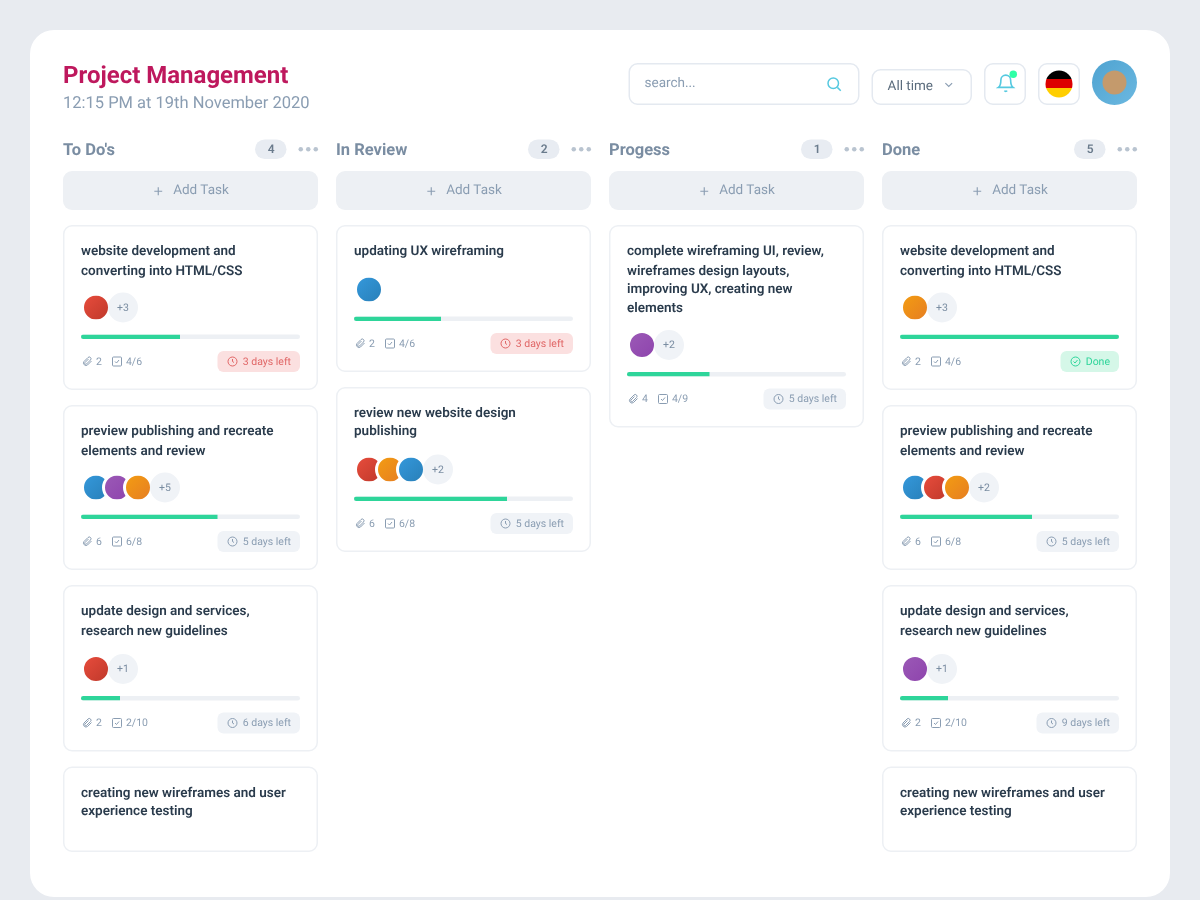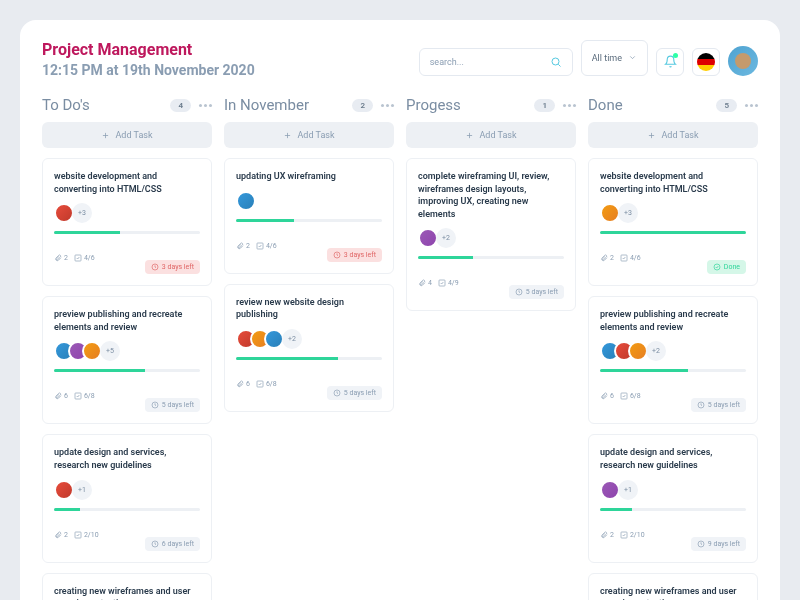--- a/index.html
+++ b/index.html
@@ -1,55 +1,55 @@
 <!DOCTYPE html>
 <html><head>
 <meta charset="utf-8">
 <style>
 * { margin:0; padding:0; box-sizing:border-box; font-family:-apple-system,BlinkMacSystemFont,"Segoe UI",Roboto,sans-serif; }
 body { background:#e8ebf0; display:flex; justify-content:center; padding:20px 0; }
 .app { width:760px; background:#fff; border-radius:16px; padding:20px 22px; overflow:hidden; }
 .header { display:flex; align-items:flex-start; justify-content:space-between; margin-bottom:18px; }
 .title-block h1 { font-size:16px; font-weight:700; color:#be185d; }
-.title-block .subtitle { font-size:14px; color:#8a9db2; margin-top:3px;font-weight:bold; }
+.title-block .subtitle { font-size:11px; color:#8a9db2; margin-top:3px; }
 .header-right { display:flex; align-items:flex-end; gap:8px;padding-left:16px; }
 .search-box { border:1px solid #e4e9f0; border-radius:6px; padding:6px 10px; display:flex; align-items:center; gap:50px; height:28px; }
 .search-box input { border:none; outline:none; font-size:9px; color:#8a9db2; width:70px; background:transparent; }
 .search-box input::placeholder { color:#8a9db2; }
 .icon-search svg, .icon-bell svg { stroke:#56c9e0; }
-.time-filter { border:1px solid #e4e9f0; border-radius:6px; padding:6px 10px; display:flex; align-items:center; gap:6px; height:36px; font-size:9px; color:#5a6b7c; cursor:pointer; }
+.time-filter { border:1px solid #e4e9f0; border-radius:6px; padding:6px 10px; display:flex; align-items:center; gap:6px; height:24px; font-size:9px; color:#5a6b7c; cursor:pointer; }
 .sq-btn { border:1px solid #e4e9f0; border-radius:6px; width:28px; height:28px; display:flex; align-items:center; justify-content:center; position:relative; cursor:pointer; }
 .dot-badge { position:absolute; top:4px; right:5px; width:5px; height:5px; border-radius:50%; background:#2effa6; }
 .flag { width:18px; height:18px; border-radius:50%; background:linear-gradient(to bottom,#000 33%,#dd0000 33% 66%,#ffce00 66%); }
 .avatar-main { width:30px; height:30px; border-radius:50%; background:linear-gradient(135deg,#4fa3d1,#6bb8e0); display:flex; align-items:center; justify-content:center; cursor:pointer; }
 .avatar-main::before { content:''; width:16px; height:16px; border-radius:50%; background:#c49a6c; }
 .board { display:flex; gap:12px; }
 .column { flex:1; min-width:0; }
 .col-head { display:flex; align-items:center; justify-content:space-between; margin-bottom:8px; }
-.col-title { font-size:15px; color:#7a8da2; font-weight:400; }
+.col-title { font-size:11px; color:#7a8da2; font-weight:700; }
 .col-head-right { display:flex; align-items:center; gap:8px; }
 .count-pill { background:#e8ecf2; border-radius:8px; font-size:8px; color:#6a7b8c; padding:2px 8px; font-weight:600; }
 .more-dots { display:flex; gap:2px; cursor:pointer; }
 .more-dots span { width:3px; height:3px; border-radius:50%; background:#b9c4d0; }
 .add-task { background:#edf0f4; border-radius:6px; height:26px; display:flex; align-items:center; justify-content:center; gap:5px; font-size:9px; color:#8a9db2; cursor:pointer; margin-bottom:10px; }
 .card { border:1px solid #edf0f4; border-radius:6px; padding:11px; margin-bottom:10px; }
 .card-title { font-size:9px; color:#2a3b4c; font-weight:600; line-height:1.4; margin-bottom:8px; }
 .avatars { display:flex; align-items:center; margin-bottom:8px; }
 .av { width:20px; height:20px; border-radius:50%; border:2px solid #fff; margin-right:-6px; }
 .av1 { background:linear-gradient(135deg,#e74c3c,#c0392b); }
 .av2 { background:linear-gradient(135deg,#3498db,#2980b9); }
 .av3 { background:linear-gradient(135deg,#f39c12,#e67e22); }
 .av4 { background:linear-gradient(135deg,#9b59b6,#8e44ad); }
 .av-more { width:20px; height:20px; border-radius:50%; background:#f0f3f7; display:flex; align-items:center; justify-content:center; font-size:7px; color:#7a8da2; margin-left:4px; }
 .progress { height:3px; background:#edf0f4; border-radius:2px; margin-bottom:8px; overflow:hidden; }
 .progress-fill { height:100%; background:#2ed59a; }
 .card-foot { display:flex; align-items:center; gap:6px; font-size:7px; color:#8a9db2; }
 .meta { display:flex; align-items:center; gap:2px; }
 .meta svg { width:8px; height:8px; }
-.status { display:flex; align-items:flex-end; gap:3px; padding:3px 6px; border-radius:4px; font-size:7px; margin-left:auto;margin-top:18px; }
+.status { display:flex; align-items:flex-end; gap:3px; padding:3px 6px; border-radius:4px; font-size:7px; margin-left:auto; }
 .status.danger { background:#fbe0e0; color:#e06666; }
 .status.neutral { background:#f0f3f7; color:#8a9db2; }
 .status.done { background:#d5f7e8; color:#2ed59a; }
 .status svg { width:8px; height:8px; }
 </style>
 </head>
 <body>
 
 <div class="app">
   <div class="header">
@@ -203,21 +203,21 @@
             </div>
       </div>
     </div>
         <div class="card">
       <div class="card-title">creating new wireframes and user experience testing</div>
 
     </div>
   </div>
       <div class="column">
     <div class="col-head">
-      <div class="col-title">In November</div>
+      <div class="col-title">In Review</div>
       <div class="col-head-right">
         <div class="count-pill">2</div>
         <div class="more-dots">
               <span></span>
               <span></span>
               <span></span>
             </div>
       </div>
     </div>
     <div class="add-task">

